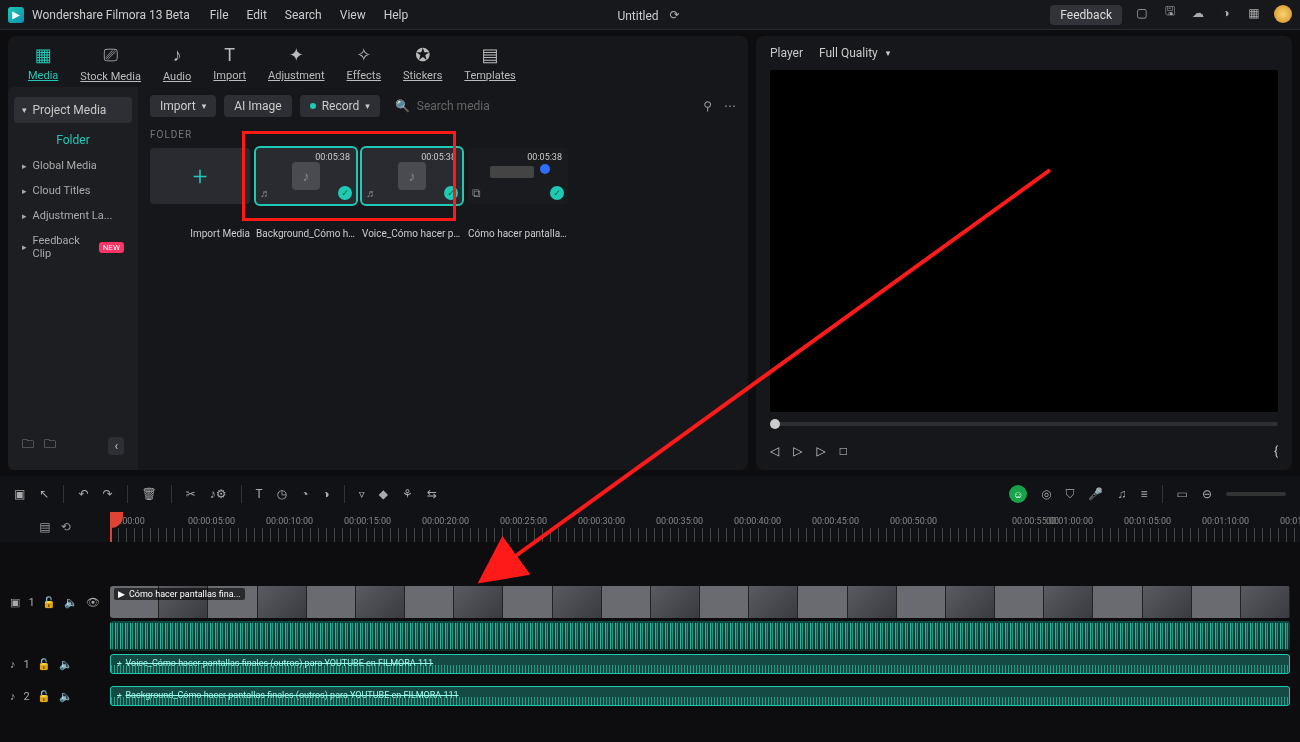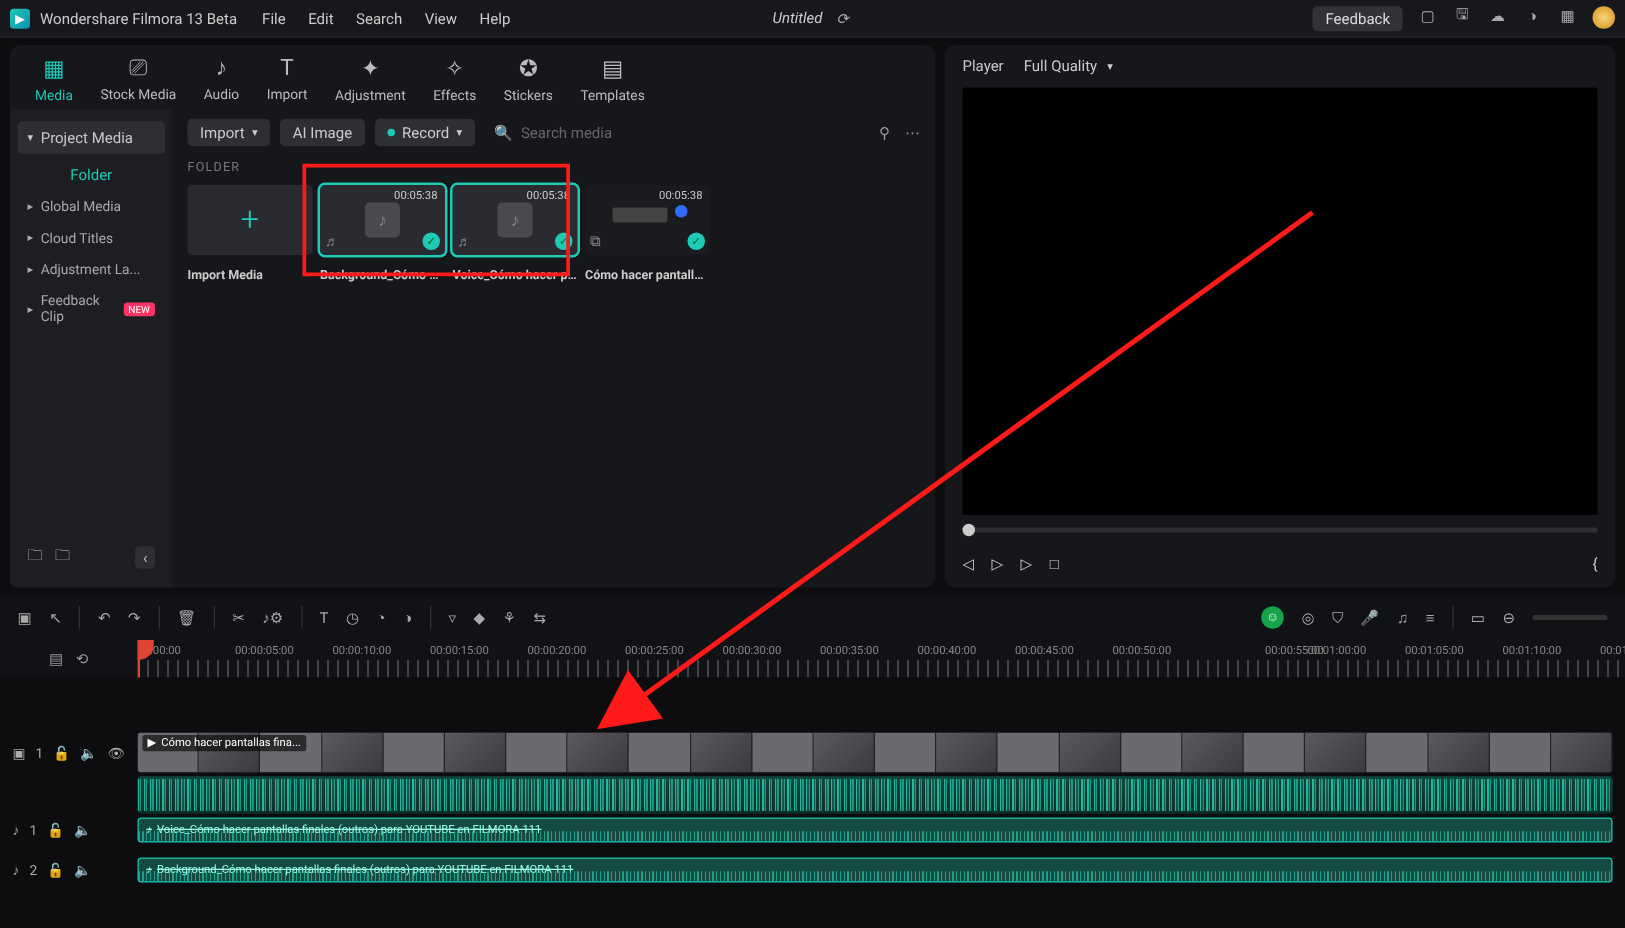--- a/index.html
+++ b/index.html
@@ -4,65 +4,65 @@
 <style>
 * { margin: 0; padding: 0; box-sizing: border-box; font-family: -apple-system, BlinkMacSystemFont, "Segoe UI", Roboto, sans-serif; }
 body { background: #0d0d0f; color: #c8c8c8; font-size: 12px; width: 1300px; height: 742px; overflow: hidden; position: relative; }
 
 
 .titlebar { height: 30px; background: #17181c; display: flex; align-items: center; padding: 0 8px; border-bottom: 1px solid #2a2a2e; }
 .titlebar .logo { width: 16px; height: 16px; background: linear-gradient(135deg,#1ec9b6,#0c8fb0); border-radius: 3px; margin-right: 8px; display:flex;align-items:center;justify-content:center;color:#fff;font-size:10px;}
 .titlebar .app-name { color: #ccc; font-size: 12px; margin-right: 20px; }
 .titlebar .menu { display: flex; gap: 18px; }
 .titlebar .menu span { color: #ccc; cursor: pointer; }
-.titlebar .center { position:absolute; left:50%; transform:translateX(-50%); display:flex; align-items:flex-start; gap:8px; color:#ccc;font-style:italic;}
+.titlebar .center { position:absolute; left:50%; transform:translateX(-50%); display:flex; align-items:flex-end; gap:8px; color:#ccc;}
 .titlebar .right { margin-left: auto; display: flex; gap: 12px; }
 .titlebar .feedback { background: #323338; padding: 3px 10px; border-radius: 4px; color:#ddd; }
 .titlebar .ticon { width:16px; height:16px; color:#aaa; display:flex;align-items:center;justify-content:center;}
 .avatar { width:18px;height:18px;border-radius:50%;background:radial-gradient(circle,#f7d774,#d48a1a);}
 
 
 .main { display: flex; height: 440px; }
 .panel-left { flex: 0 0 740px; background: #16171b; border-radius: 8px; margin: 6px 0 0 8px; display:flex; flex-direction:column; }
 .panel-right { flex: 1; background: #16171b; border-radius: 8px; margin: 6px 8px 0 8px; display:flex; flex-direction:column;}
 
 
 .toptabs { display:flex; gap: 22px; padding: 8px 20px 4px 20px; }
 .toptab { display:flex; flex-direction:column; align-items:center; gap:4px; cursor:pointer; color:#bbb;}
 .toptab.active { color:#1ec9b6; }
 .toptab .ticon2 { font-size:18px; }
-.toptab .lbl { font-size:11px; }
+.toptab .lbl { font-size:11px;text-decoration:underline; }
 
 
 .inner { display:flex; flex:1; min-height:0;}
 .sidebar { width:130px; background:#1d1e22; border-radius:6px 0 0 6px; padding:6px; display:flex; flex-direction:column;}
 .sidebar .pm { background:#2e2f34; border-radius:4px; padding:6px 8px; margin:4px 0; display:flex; align-items:center; gap:6px;}
 .sidebar .folder { color:#1ec9b6; text-align:center; padding:6px 0;}
 .sidebar .item { padding:6px 8px; color:#aaa; display:flex; align-items:center; gap:6px; cursor:pointer; font-size:11px;}
 .sidebar .item .badge { background:#ff3366; color:#fff; font-size:8px; padding:1px 4px; border-radius:3px;}
 .sidebar .footer { margin-top:auto; display:flex; gap:10px; padding:8px; align-items:center;}
 .sidebar .footer .collapse { margin-left:auto; background:#2e2f34; border-radius:4px; padding:2px 6px;}
 
 .content { flex:1; display:flex; flex-direction:column; padding:8px 12px;}
 .ctoolbar { display:flex; gap:8px; align-items:center; margin-bottom:8px;}
 .pill { background:#2e2f34; border-radius:4px; padding:4px 10px; color:#ccc; display:flex; align-items:center; gap:6px; cursor:pointer;}
 .pill .dot { width:6px;height:6px;border-radius:50%;background:#1ec9b6;}
 .search { flex:1; display:flex; align-items:center; gap:6px; color:#666; padding:4px 8px;}
 .ctoolbar .endicons { display:flex; gap:12px; color:#999;}
 
 .section-label { color:#777; font-size:10px; letter-spacing:1px; margin:4px 0 8px 0;}
 .thumbs { display:flex; gap:6px;}
-.thumb { width:100px; display:flex; flex-direction:column; align-items:flex-start;}
+.thumb { width:100px; display:flex; flex-direction:column; align-items:flex-end;}
 .thumb .box { width:100px; height:56px; background:#2a2b30; border-radius:4px; position:relative; display:flex; align-items:center; justify-content:center;}
 .thumb.sel .box { outline:2px solid #1ec9b6;}
 .thumb .dur { position:absolute; top:4px; right:6px; font-size:9px; color:#ccc;}
 .thumb .music-ic { width:28px;height:28px;background:#4a4b50;border-radius:4px;display:flex;align-items:center;justify-content:center;color:#888;font-size:14px;}
 .thumb .note-bl { position:absolute; bottom:4px; left:4px; color:#888; font-size:11px;}
 .thumb .check { position:absolute; bottom:4px; right:4px; width:14px;height:14px;border-radius:50%;background:#1ec9b6;display:flex;align-items:center;justify-content:center;color:#062; font-size:9px;}
-.thumb .cap { font-size:10px; color:#ccc; margin-top:11px; white-space:nowrap; overflow:hidden; text-overflow:ellipsis; max-width:100px;font-weight:bold;}
+.thumb .cap { font-size:10px; color:#ccc; margin-top:24px; white-space:nowrap; overflow:hidden; text-overflow:ellipsis; max-width:100px;}
 .thumb.add .box { background:#2a2b30;}
 .thumb.add .plus { color:#1ec9b6; font-size:26px; font-weight:300;}
 .redbox { position:absolute; border:3px solid #ff1a1a; pointer-events:none;}
 
 
 .player-head { display:flex; align-items:center; gap:16px; padding:10px 14px;}
 .player-head .sel { background:transparent; color:#ccc; display:flex; gap:8px; align-items:center;}
 .preview { flex:1; background:#000; margin:0 14px; border-radius:2px;}
 .seek { height:4px; background:#2e2f34; margin:10px 14px; border-radius:2px; position:relative;}
 .seek .knob{ width:10px;height:10px;background:#ccc;border-radius:50%;position:absolute;left:0;top:-3px;}

